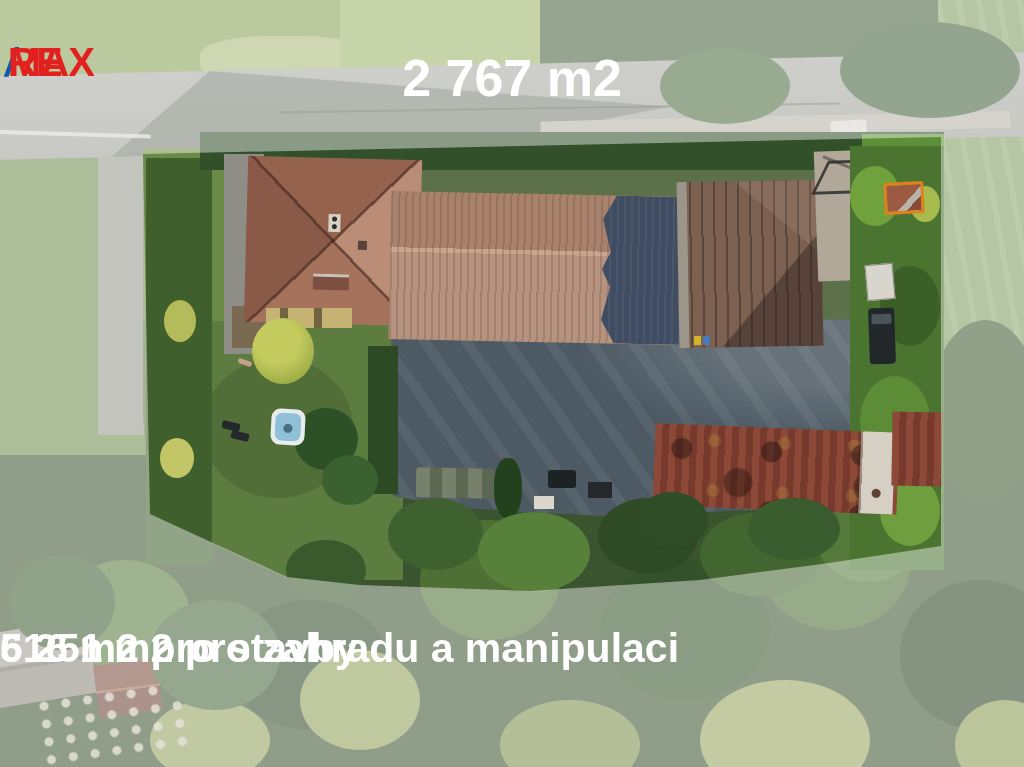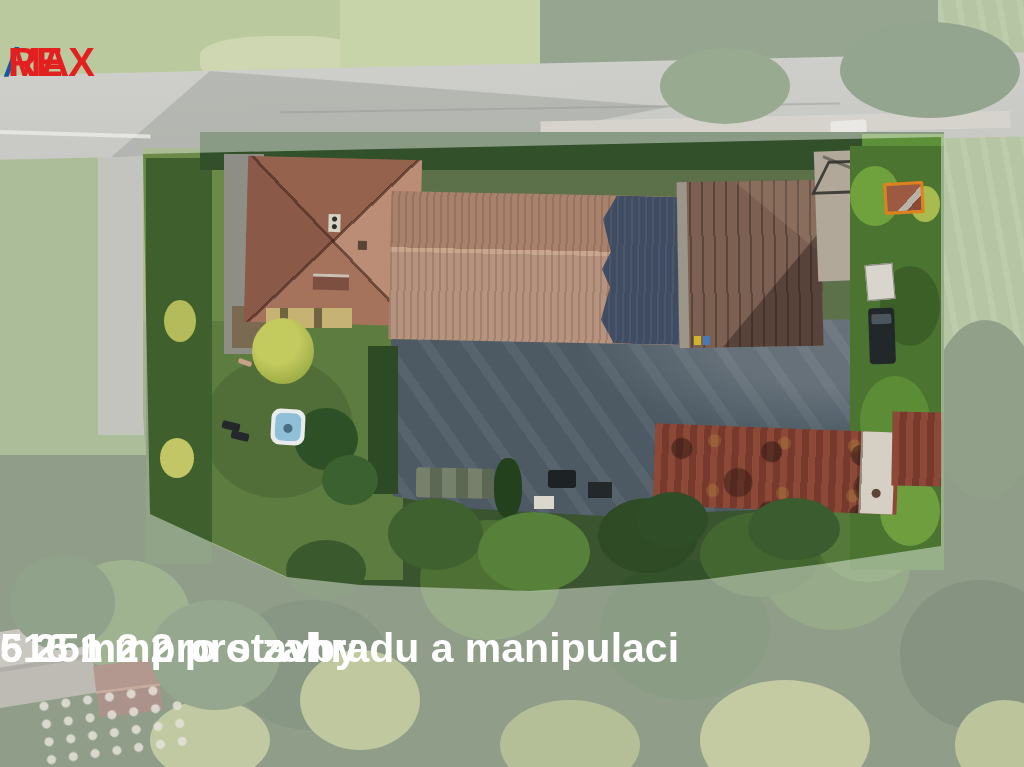--- a/index.html
+++ b/index.html
@@ -325,19 +325,20 @@
   <svg class="veil" width="1024" height="767" viewBox="0 0 1024 767">
     <path fill-rule="evenodd" fill="#ffffff" fill-opacity="0.43" d="M0 0 H1024 V767 H0 Z M143 154 L941 137 L941 546 L822 564 L700 580 L530 591 L360 585 L287 577 L150 514 Z"></path>
   </svg>
 
   <div class="logo">
       <span class="red">RE</span>
       <span class="blue">/</span>
       <span class="red">MAX</span>
     </div>
 
+  <div class="title">2 767 m2</div>
 
   <div class="captions">
     <div>516 m2 pro stavby</div>
     <div>6 251 m2 pro zahradu a manipulaci</div>
   </div>
 
 </div>
 
 </body></html>

